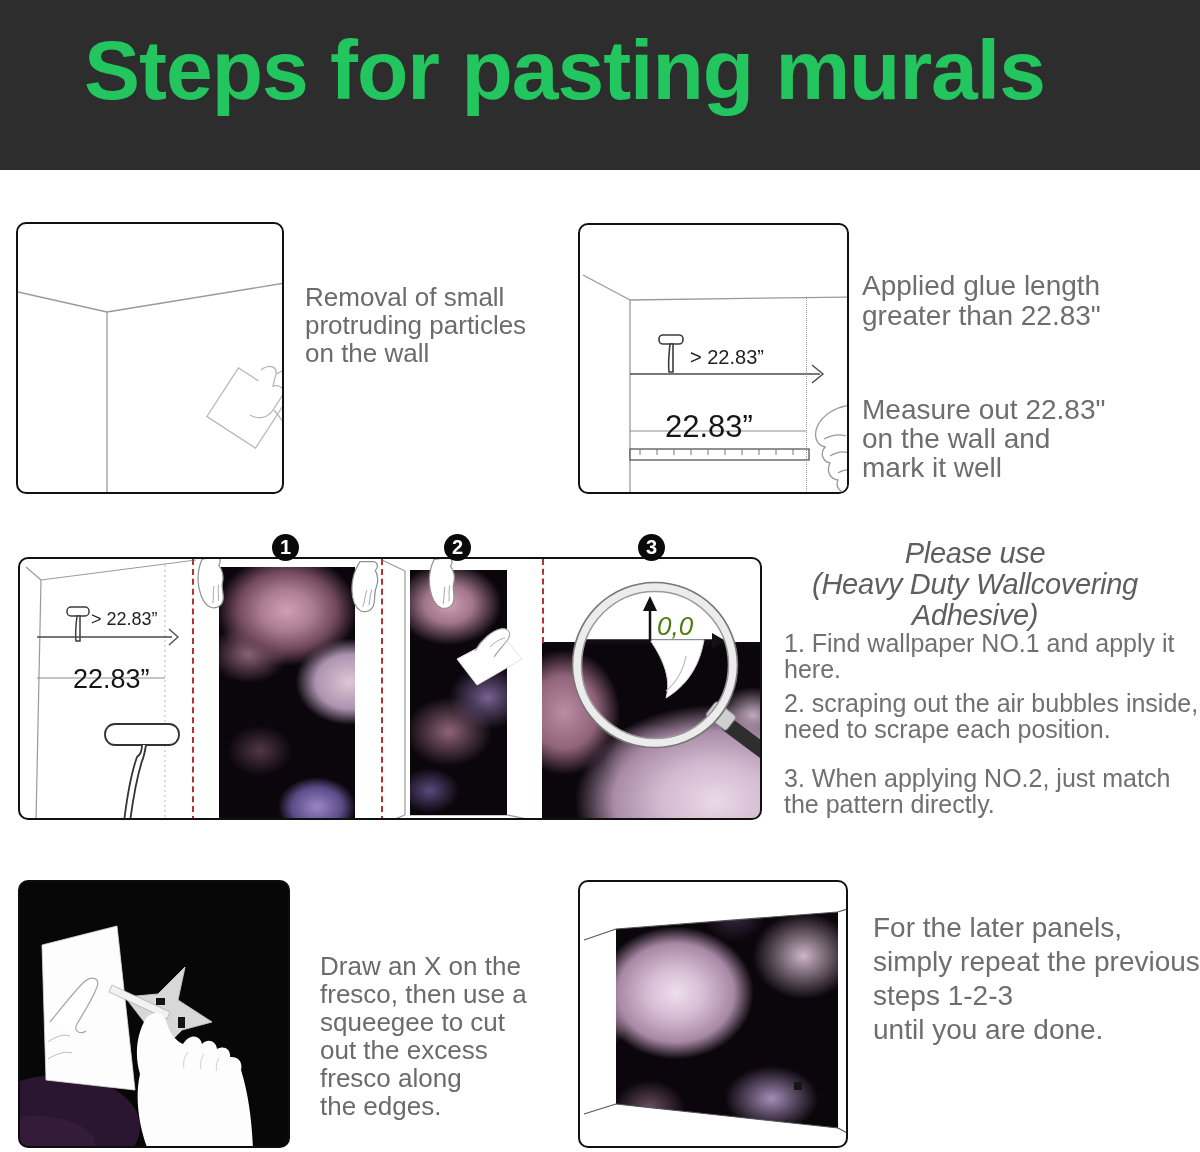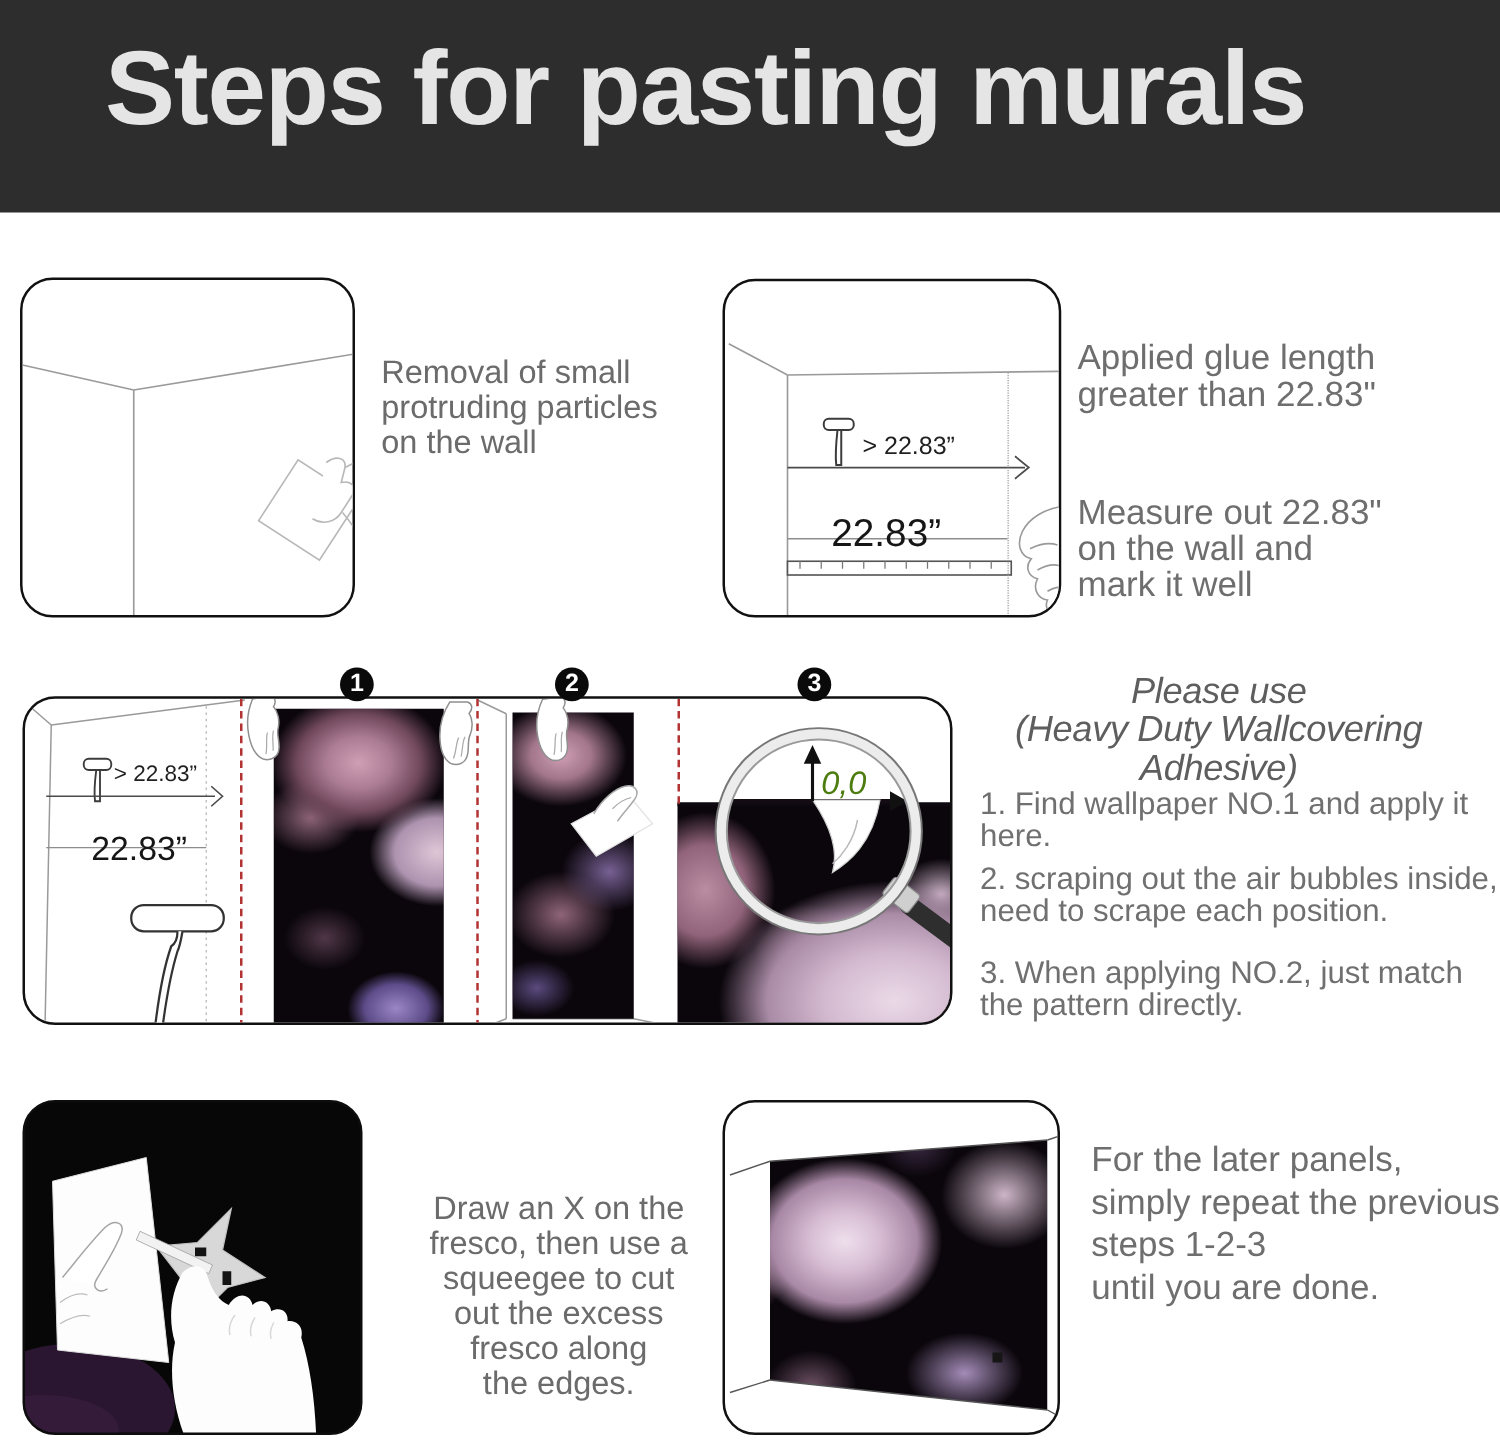--- a/index.html
+++ b/index.html
@@ -2,30 +2,30 @@
 <html><head>
 <meta charset="utf-8">
 <style>
   html,body{margin:0;padding:0;background:#ffffff;}
   #stage{position:relative;width:1200px;height:1152px;background:#ffffff;overflow:hidden;
          font-family:"Liberation Sans","DejaVu Sans",sans-serif;}
   .abs{position:absolute;}
   .pre{white-space:pre-line;}
   
   #hdr{left:0;top:0;width:1200px;height:170px;background:#2d2d2d;}
-  #hdr h1{position:absolute;left:84px;top:22px;margin:0;color:#e5e5e5;font-size:84px;
+  #hdr h1{position:absolute;left:84px;top:22px;margin:0;color:#22c55e;font-size:84px;
           font-weight:700;letter-spacing:-1px;}
   
   .cap{color:#6b6b6b;font-size:26px;line-height:28px;margin-top:39px;}
   .cap-lg{color:#6e6e6e;font-size:28px;line-height:30px;}
   .cap-xl{color:#6e6e6e;font-size:28px;line-height:34px;}
   .note-title{color:#5e5e5e;font-size:29px;line-height:31px;text-align:center;letter-spacing:-0.3px;}
   .note-item{color:#707070;font-size:25px;line-height:25.5px;}
   
-  .panel{position:absolute;box-sizing:border-box;border:2.5px solid #111111;border-radius:26px;
+  .panel{position:absolute;box-sizing:border-box;border:2.5px solid #111111;border-radius:10px;
          background:#ffffff;overflow:hidden;}
   .panel.dark{background:#070707;border-color:#0d0d0d;}
   
   .meas{color:#1f1f1f;position:absolute;}
   
   .badge{position:absolute;width:27px;height:27px;border-radius:50%;background:#0a0a0a;color:#ffffff;
          font-size:20px;font-weight:700;text-align:center;line-height:27px;z-index:30;}
   
   .redline{position:absolute;width:0;border-left:2px dashed #b23333;z-index:12;}
   .dotline{position:absolute;width:0;border-left:1px dotted #9a9a9a;z-index:6;}
@@ -234,21 +234,21 @@
         <rect x="136" y="116" width="9" height="7" fill="#141414"></rect>
         <rect x="158" y="135" width="7" height="11" fill="#141414"></rect>
       </g>
       <polygon points="92,103 150,130 147,137 89,110" fill="#f2f2f2" stroke="#999999" stroke-width="0.6"></polygon>
       <g>
         <path d="M126,136 C134,128 144,130 146,139 C150,152 156,159 163,162 C170,151 180,153 182,162 C188,156 196,159 197,167 C204,163 211,167 210,175 C218,174 223,180 221,188 C228,210 232,238 233,268 L128,268 C118,242 115,214 120,192 C114,172 117,152 126,136 Z" fill="#fdfdfd"></path>
         <path d="M168,170 Q162,178 164,186 M184,172 Q179,180 181,187 M199,176 Q195,183 197,189" fill="none" stroke="#d8d8d8" stroke-width="1.2"></path>
       </g>
     </svg>
   </div>
-  <div class="abs cap pre" style="left:332px;top:913px;width:230px;text-align:center;">Draw an X on the
+  <div class="abs cap pre" style="left:320px;top:913px;width:230px;">Draw an X on the
 fresco, then use a
 squeegee to cut
 out the excess
 fresco along
 the edges.</div>
 
   <div class="panel" style="left:578px;top:880px;width:270px;height:268px;">
     <div class="ph-mural"></div>
     <svg width="270" height="268" viewBox="0 0 270 268">
       <g stroke="#555555" stroke-width="1.1" fill="none">

